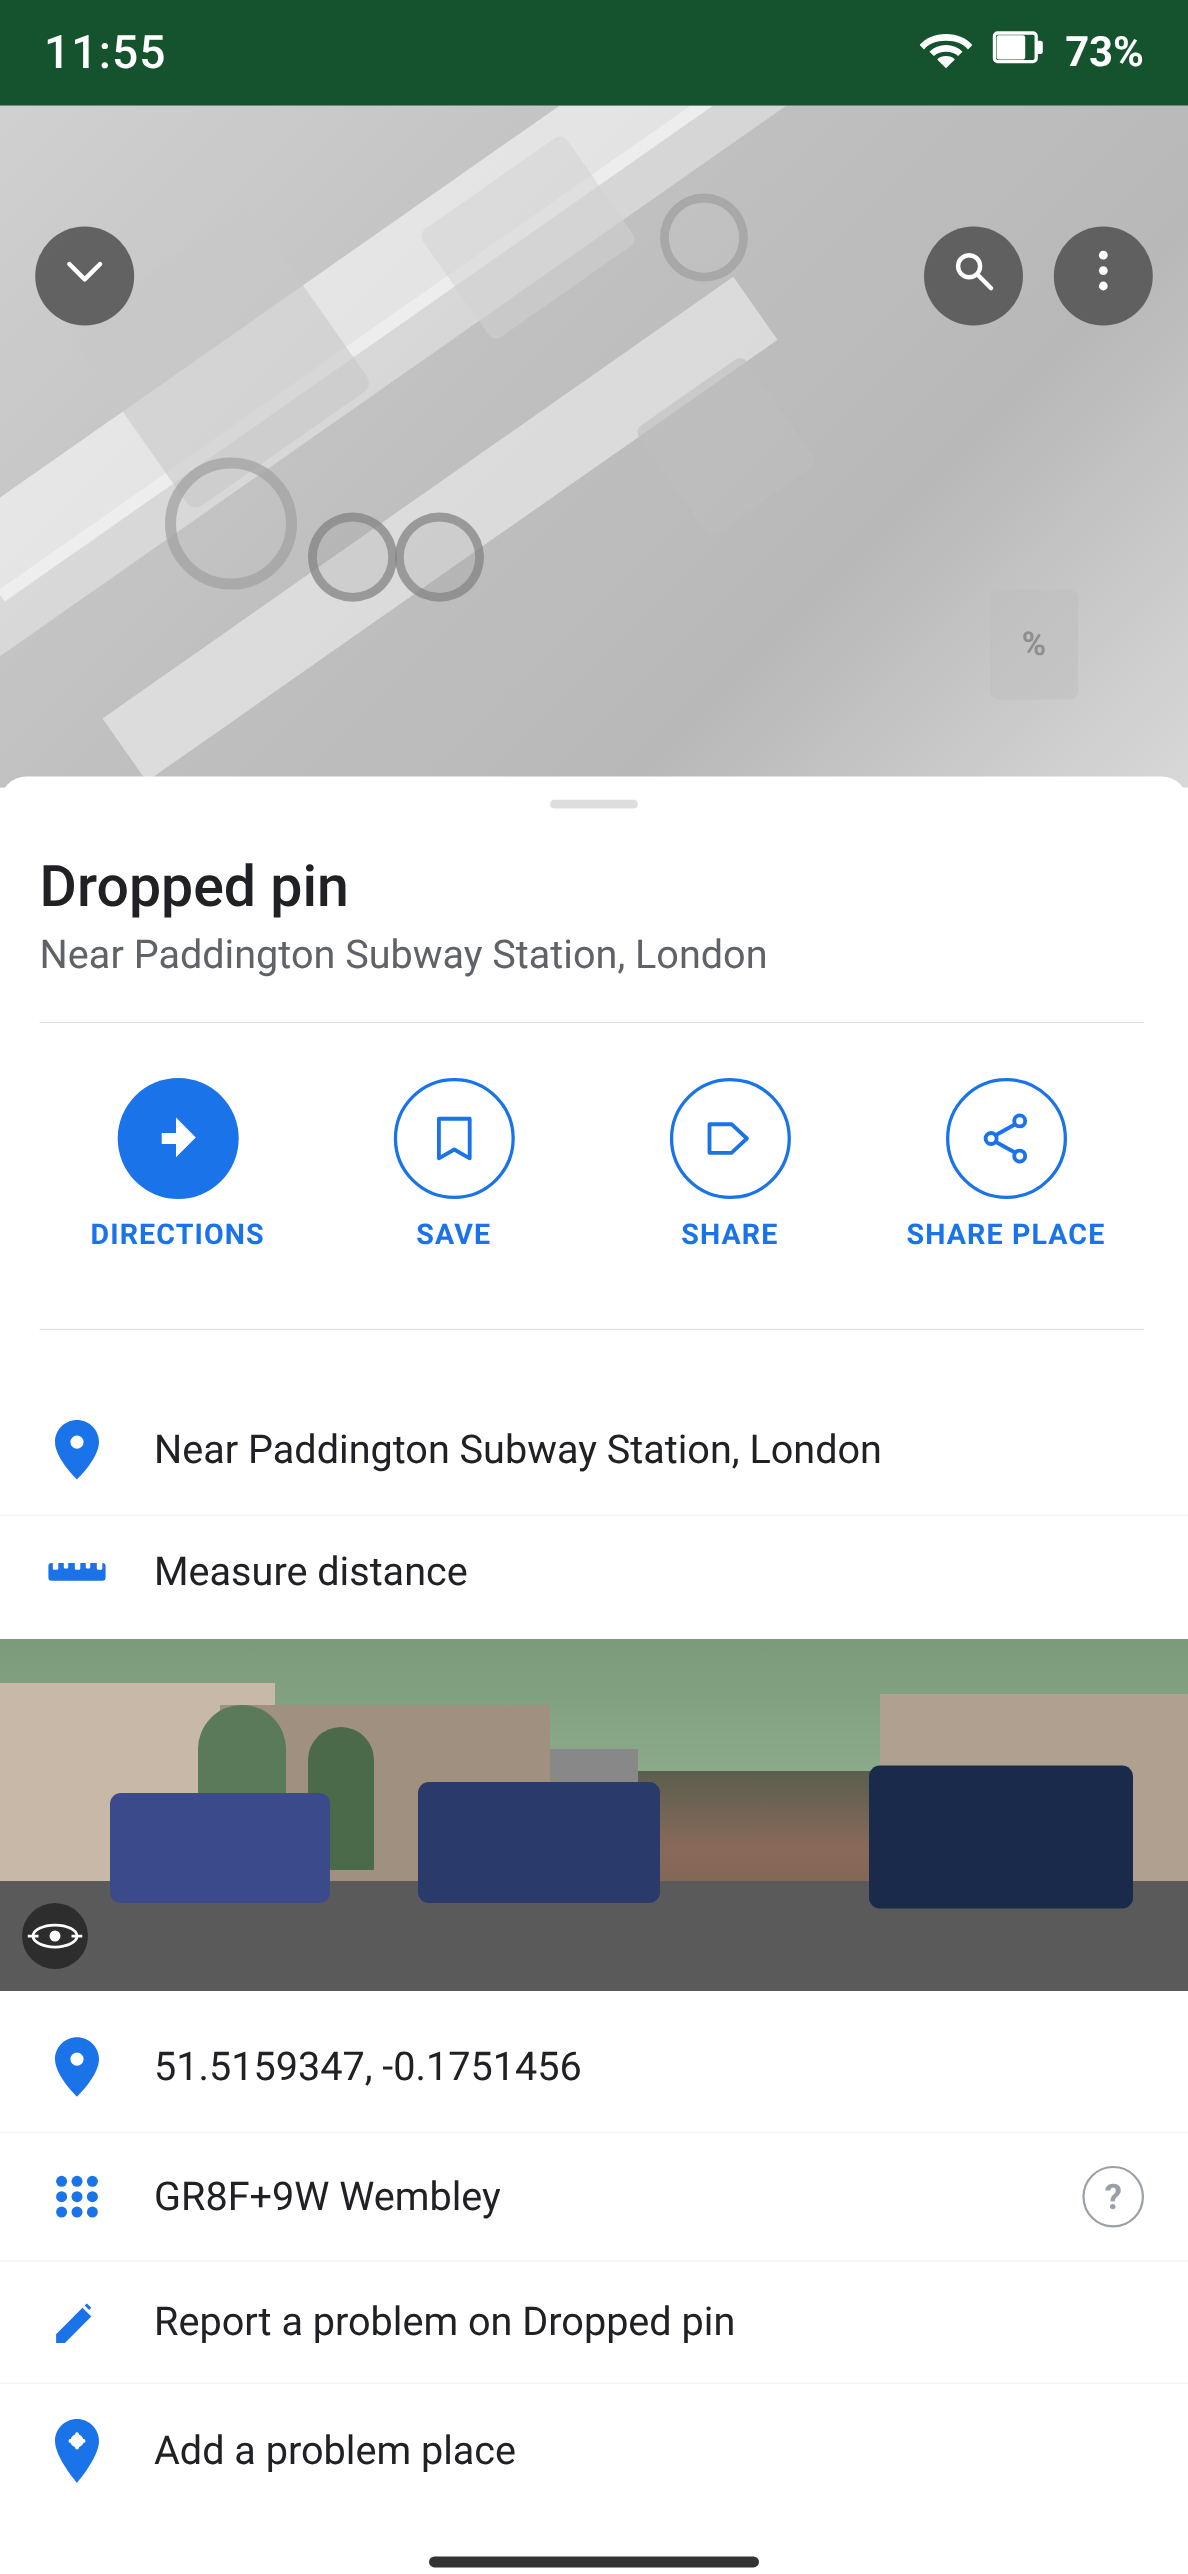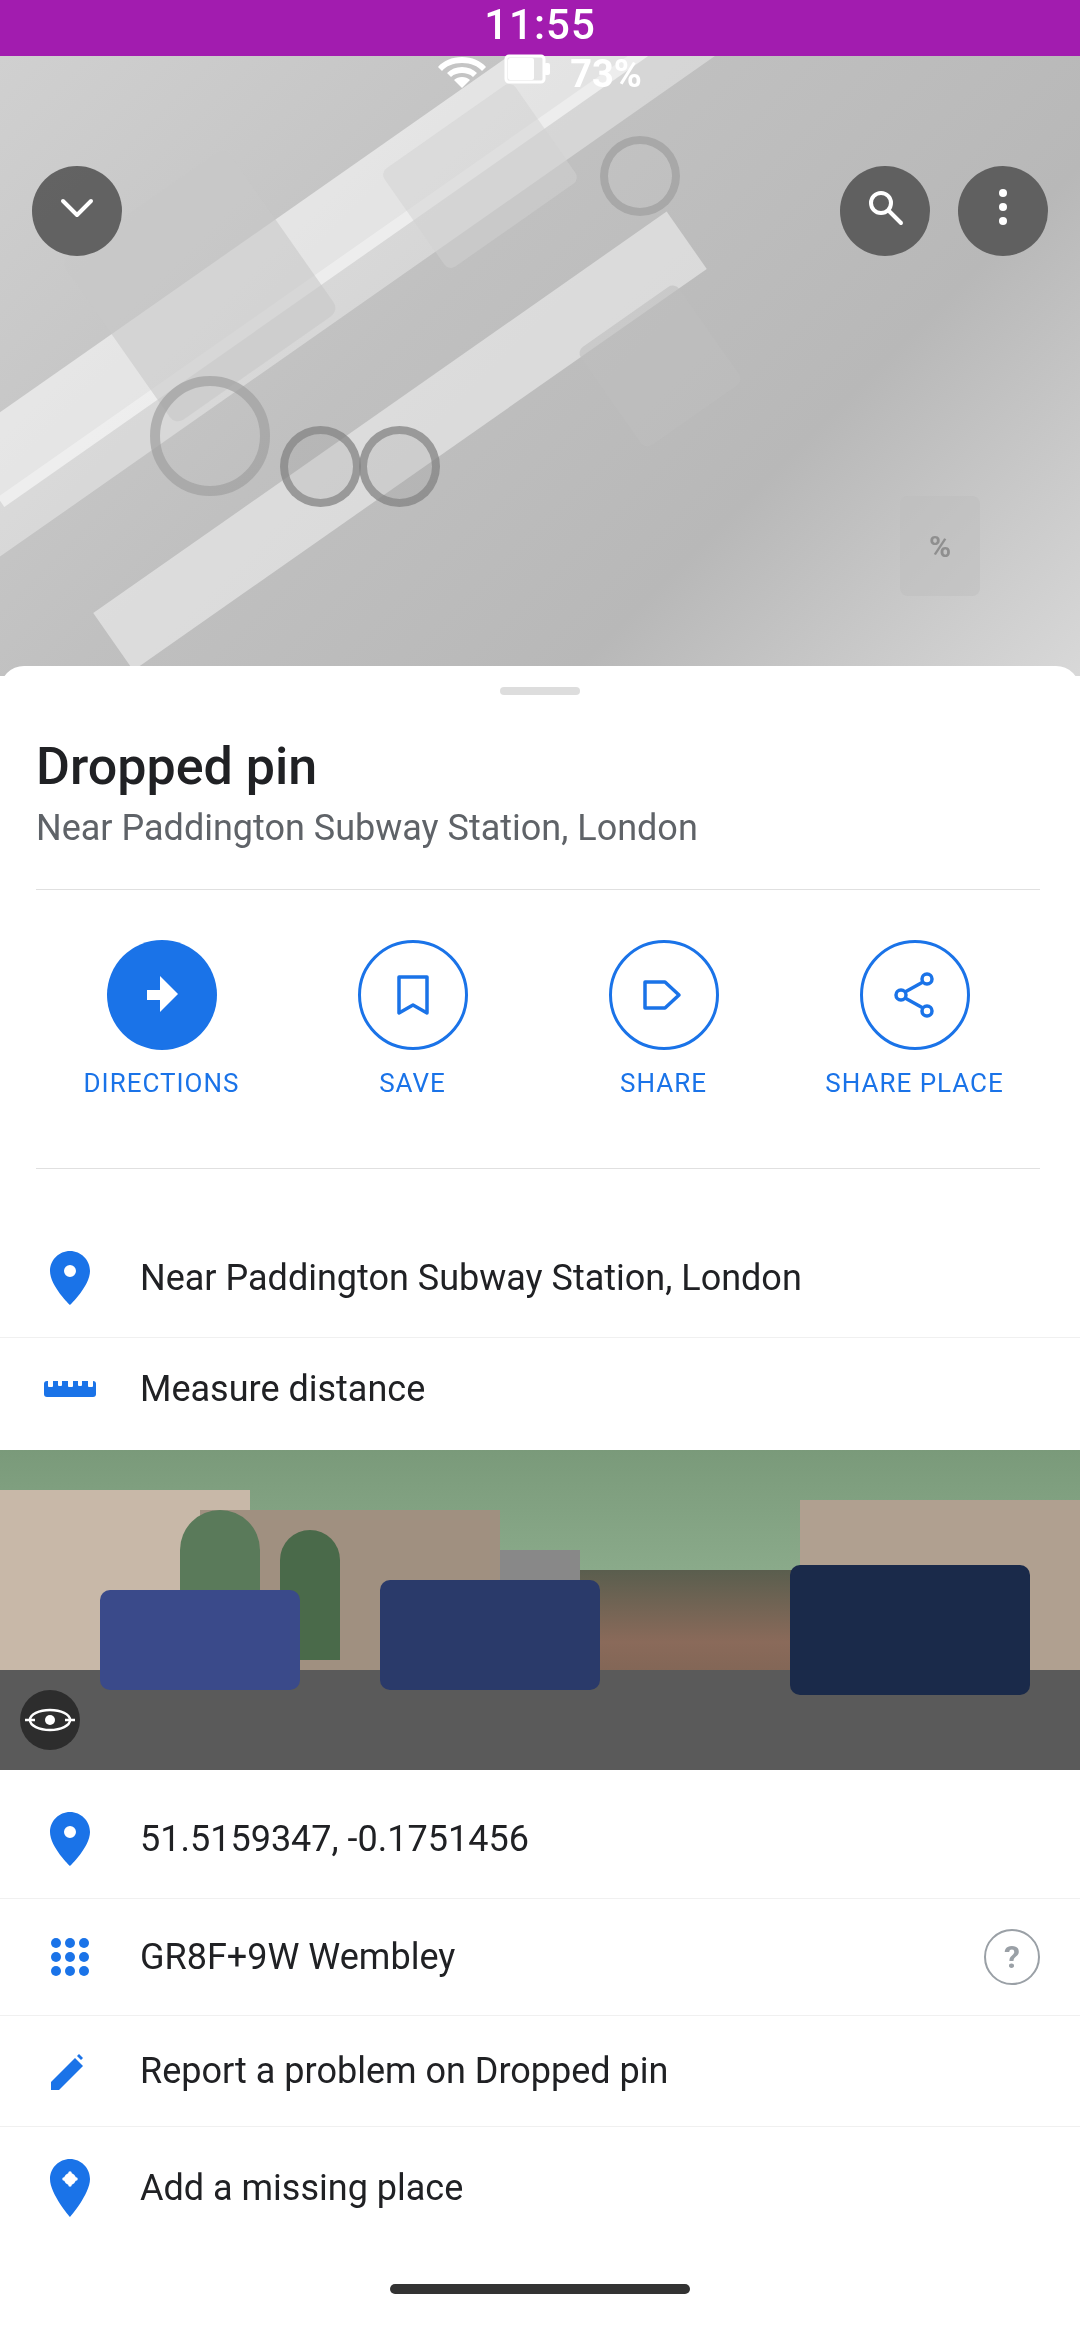--- a/index.html
+++ b/index.html
@@ -8,29 +8,28 @@
       width: 1080px;
       min-height: 2340px;
       font-family: 'Roboto', Arial, sans-serif;
       background: #fff;
       overflow-x: hidden;
     }
 
     
     .status-bar {
       width: 100%;
-      height: 56px;
-      background: #a21caf;
+      height: 96px;
+      background: #14532d;
       display: flex;
       align-items: center;
       justify-content: space-between;
       padding: 0 40px;
       position: relative;
       z-index: 10;
-      flex-direction: column;
     }
     .status-time {
       color: #fff;
       font-size: 42px;
       font-weight: 500;
       letter-spacing: 1px;
     }
     .status-icons {
       display: flex;
       align-items: center;
@@ -251,21 +250,21 @@
       justify-content: center;
     }
     .action-btn-circle.filled {
       background: #1a73e8;
     }
     .action-btn-circle.outlined {
       border: 3px solid #1a73e8;
     }
     .action-btn-label {
       font-size: 26px;
-      font-weight: 400;
+      font-weight: 700;
       color: #1a73e8;
       letter-spacing: 1px;
       text-align: center;
     }
 
     
     .info-section {
       padding: 0 0 10px 0;
     }
     .info-row {
@@ -570,19 +569,19 @@
   </div>
 
   <div class="info-row">
     <div class="info-icon">
       <svg width="50" height="62" viewBox="0 0 50 62" fill="#1a73e8">
         <path d="M25 2C14 2 5 11 5 22c0 15 20 38 20 38s20-23 20-38C45 11 36 2 25 2zm0 26a6 6 0 110-12 6 6 0 010 12z"></path>
         <line x1="19" y1="22" x2="31" y2="22" stroke="white" stroke-width="3.5" stroke-linecap="round"></line>
         <line x1="25" y1="16" x2="25" y2="28" stroke="white" stroke-width="3.5" stroke-linecap="round"></line>
       </svg>
     </div>
-    <span class="info-text">Add a missing place</span>
+    <span class="info-text">Add a problem place</span>
   </div>
 </div>
 
 <div class="bottom-nav">
   <div class="bottom-bar"></div>
 </div>
 
 </body></html>

